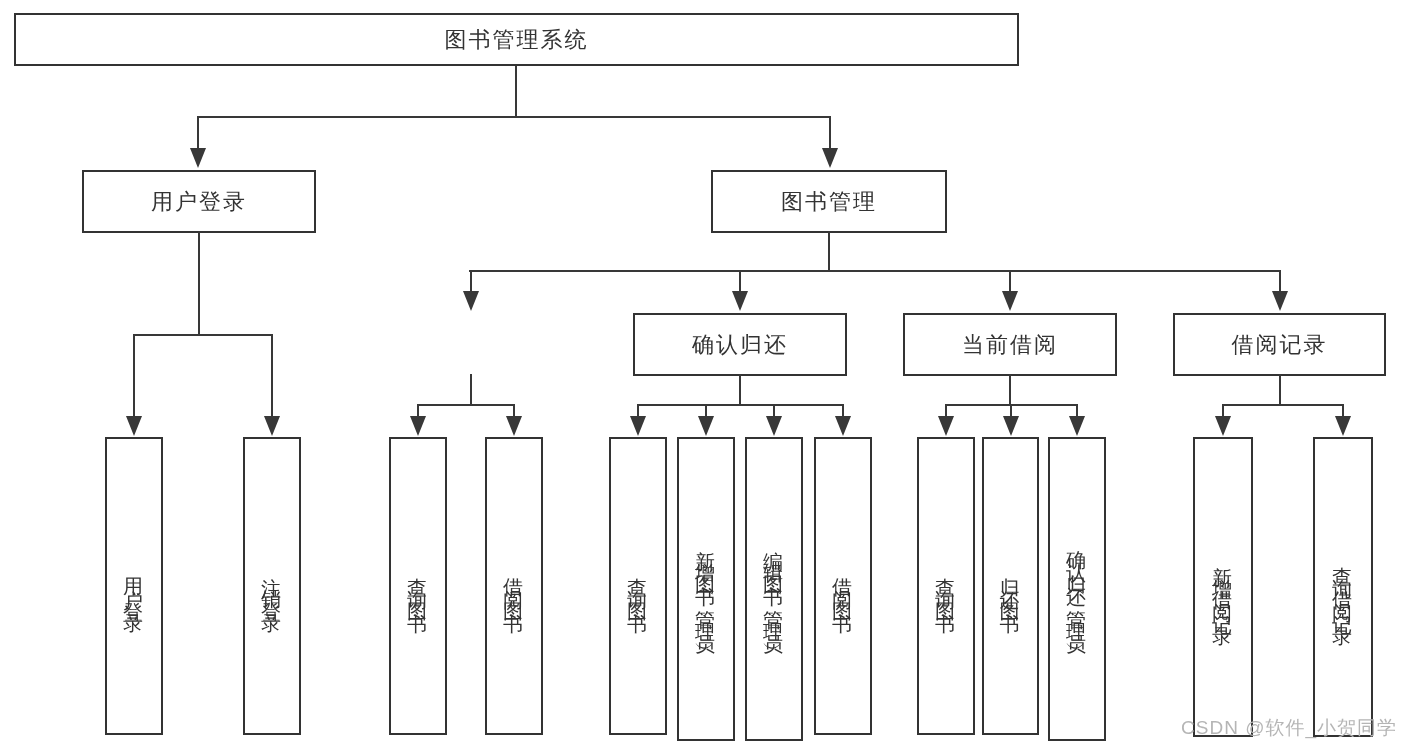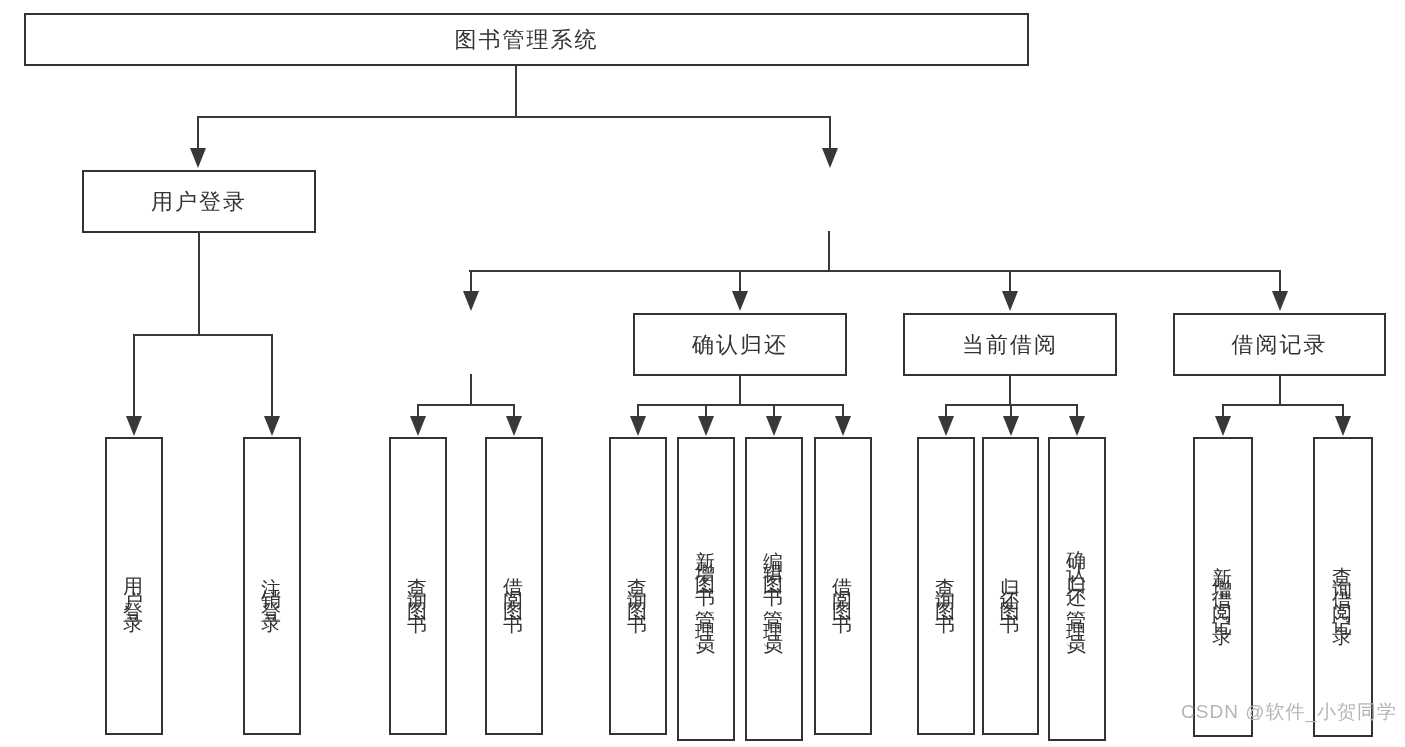--- a/index.html
+++ b/index.html
@@ -26,39 +26,40 @@
   }
   
   .vl { position:absolute; width:2px; background:#383838; }
   .hl { position:absolute; height:2px; background:#383838; }
   .arr {
     position:absolute; width:0; height:0;
     border-left:8px solid transparent; border-right:8px solid transparent;
     border-top:20px solid #383838;
   }
   .watermark {
-    position:absolute; right:8px; bottom:22px; z-index:10;
+    position:absolute; right:8px; bottom:6px; z-index:10;
     font-size:19px; letter-spacing:1px; color:#b5b5b5; white-space:nowrap;
   }
 </style>
 </head>
 <body>
 
 <div class="stage">
 
-  <div class="hbox" style="left:24px; top:13px; width:1005px; height:53px;">图书管理系统</div>
+  <div class="hbox" style="left:14px; top:13px; width:1005px; height:53px;">图书管理系统</div>
 
   <div class="vl" style="left:515px; top:66px; height:52px;"></div>
   <div class="hl" style="left:197px; top:116px; width:634px;"></div>
   <div class="vl" style="left:197px; top:116px; height:34px;"></div>
   <div class="arr" style="left:190px; top:148px;"></div>
   <div class="vl" style="left:829px; top:116px; height:34px;"></div>
   <div class="arr" style="left:822px; top:148px;"></div>
 
   <div class="hbox" style="left:82px; top:170px; width:234px; height:63px;">用户登录</div>
+  <div class="hbox" style="left:711px; top:170px; width:236px; height:63px;">图书管理</div>
 
   <div class="vl" style="left:198px; top:231px; height:105px;"></div>
   <div class="hl" style="left:133px; top:334px; width:140px;"></div>
   <div class="vl" style="left:133px; top:334px; height:84px;"></div>
   <div class="arr" style="left:126px; top:416px;"></div>
   <div class="vl" style="left:271px; top:334px; height:84px;"></div>
   <div class="arr" style="left:264px; top:416px;"></div>
 
   <div class="vl" style="left:828px; top:231px; height:41px;"></div>
   <div class="hl" style="left:469px; top:270px; width:812px;"></div>

